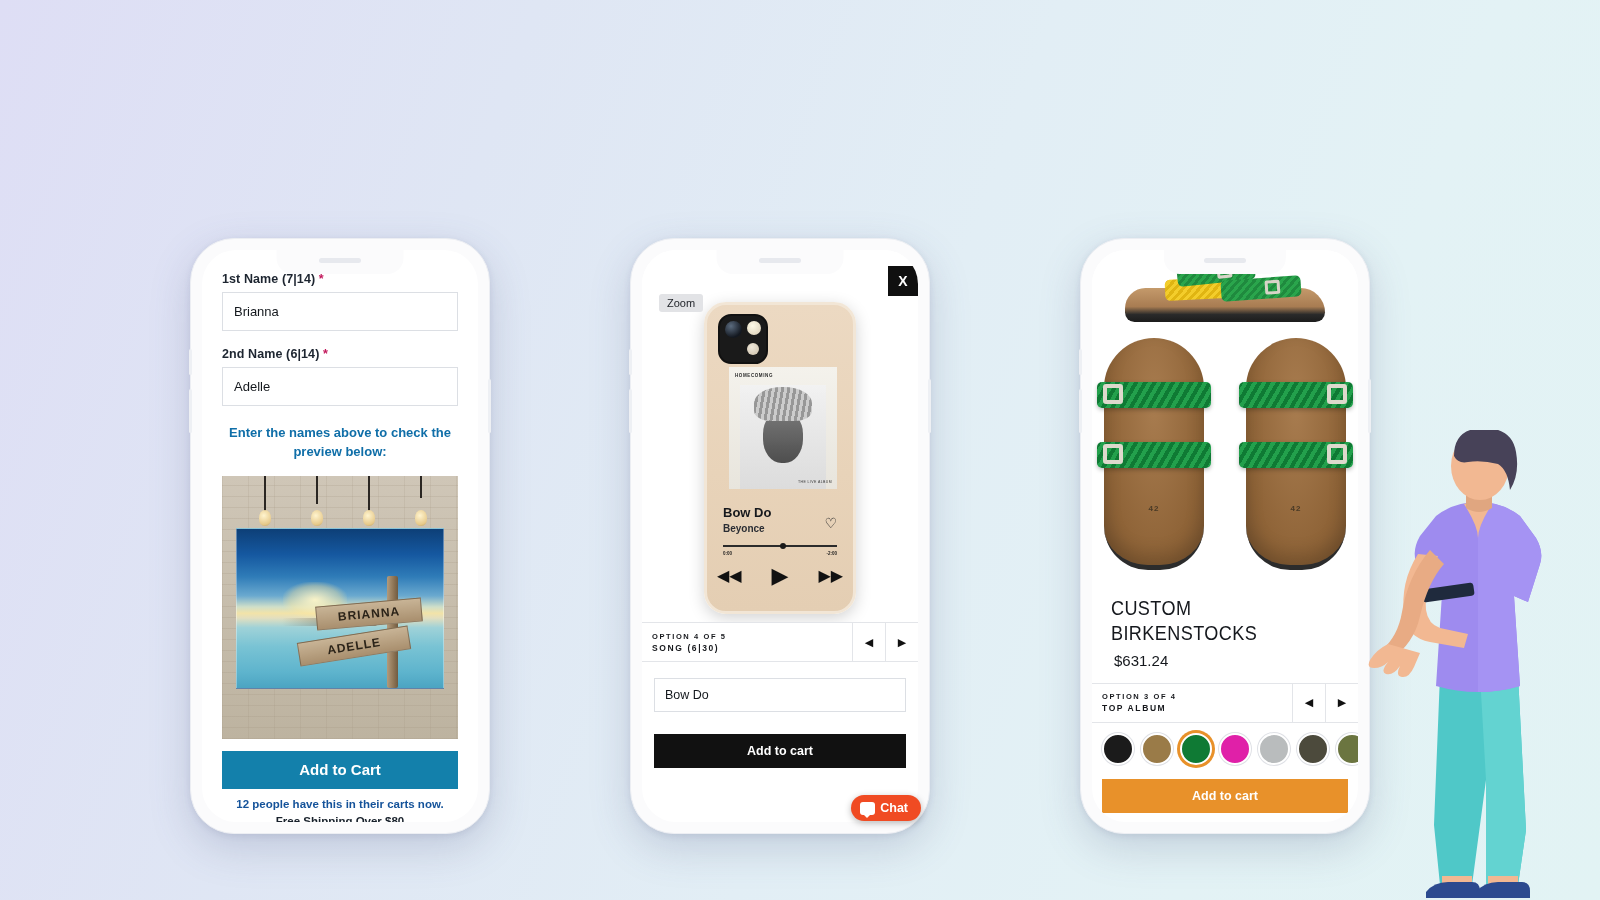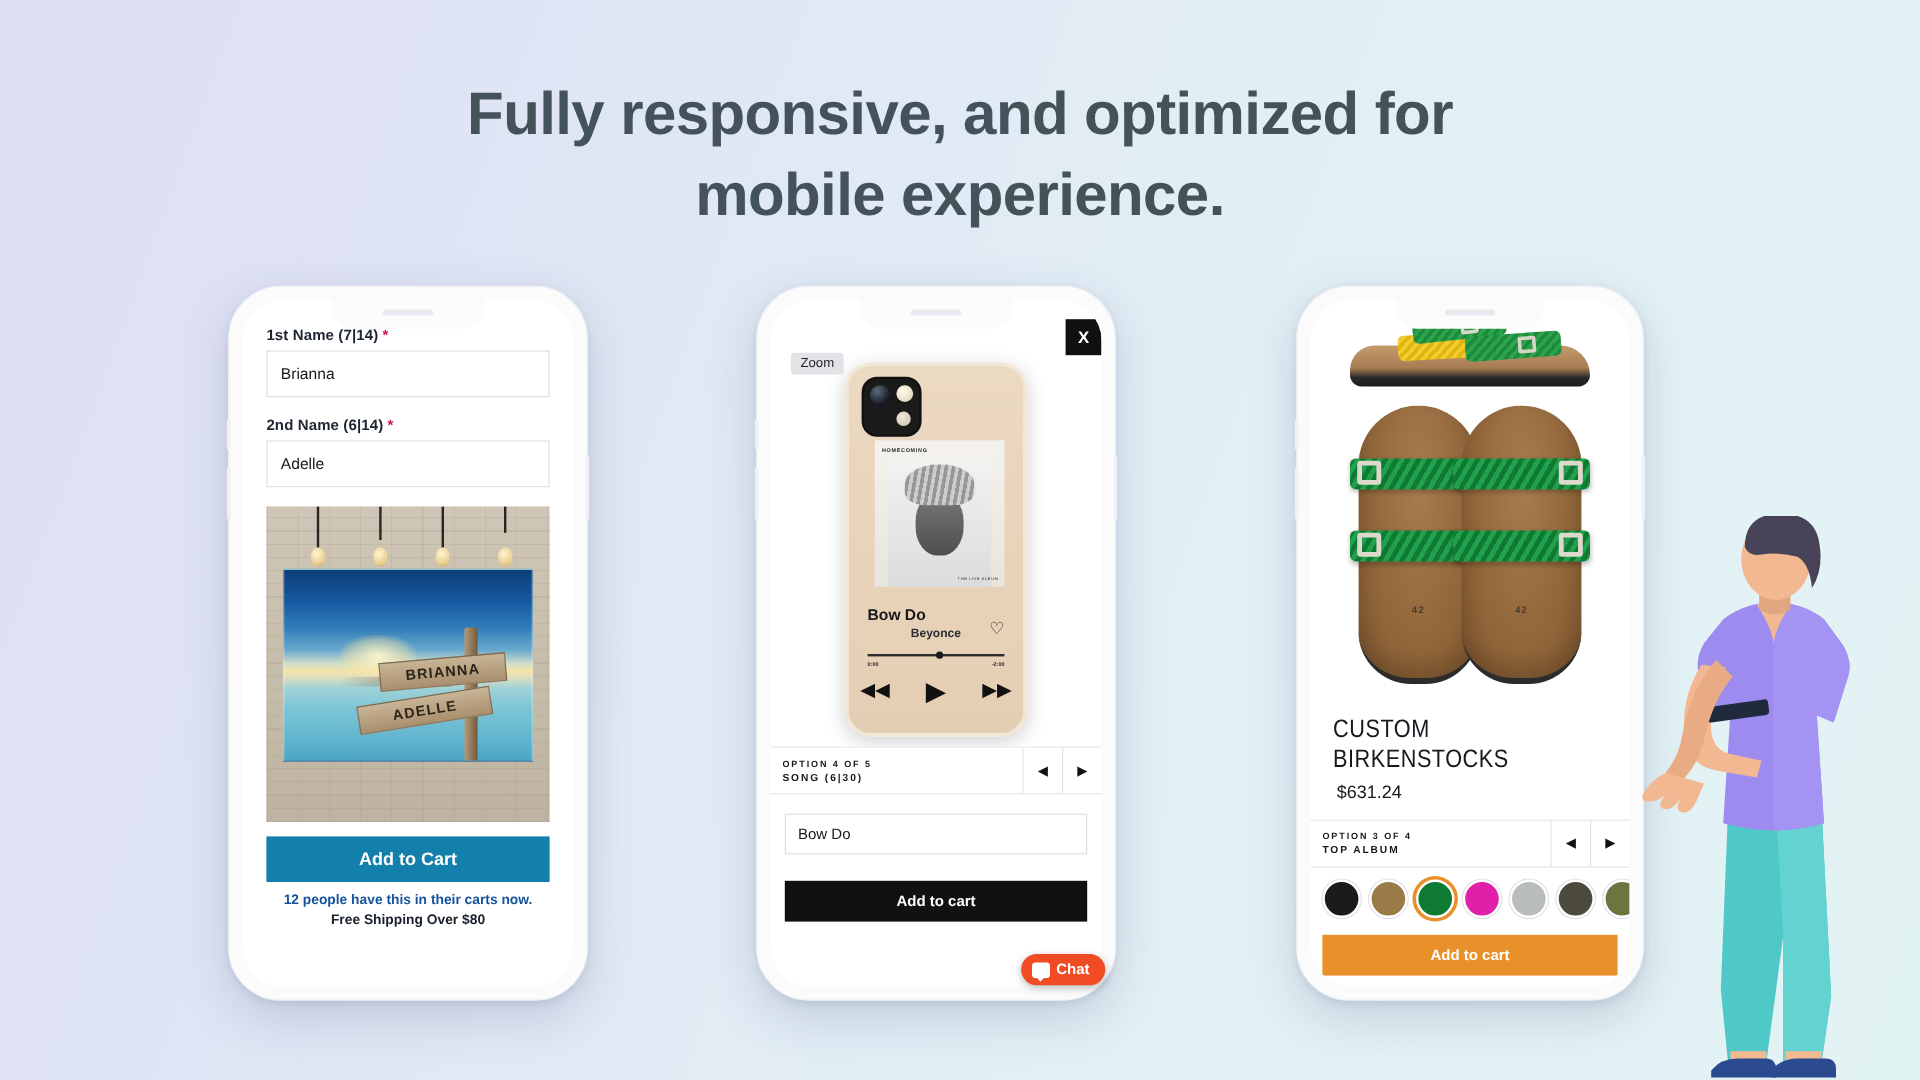--- a/index.html
+++ b/index.html
@@ -243,21 +243,21 @@
     content:""; position:absolute; left:50%; transform:translateX(-50%);
     top: 26px; width: 40px; height: 52px; border-radius: 44% 44% 46% 46%;
     background: linear-gradient(180deg,#8b7566,#5e4d42);
   }
   .portrait::after {
     content:""; position:absolute; left:50%; transform:translateX(-50%);
     top: 2px; width: 58px; height: 34px; border-radius: 48% 48% 30% 30%;
     background: repeating-linear-gradient(100deg,#cfc8ba 0 3px,#9d9589 3px 6px);
   }
   .track-title { position:absolute; left:16px; top:200px; font-size:13px; font-weight:bold; color:#16181c; }
-  .track-artist{ position:absolute; left:16px; top:218px; font-size:10px; font-weight:bold; color:#2a2d33;margin-left:36px; }
+  .track-artist{ position:absolute; left:16px; top:218px; font-size:10px; font-weight:bold; color:#2a2d33; }
   .heart { position:absolute; right:16px; top:210px; font-size:14px; color:#16181c; }
   .tbar { position:absolute; left:16px; right:16px; top:240px; height:2px; background:#2b2b2b; }
   .tbar .knob { position:absolute; left:50%; top:-2px; width:6px; height:6px; border-radius:50%; background:#1a1a1a; }
   .ttime { position:absolute; top:246px; font-size:4.5px; font-weight:bold; color:#1d1d1d; }
   .ttime.l { left:16px; } .ttime.r { right:16px; }
   .controls { position:absolute; left:0; right:0; top:260px; display:flex; align-items:center; justify-content:center; gap:30px; }
   .controls .ic { color:#111; font-size:16px; line-height:1; }
   .controls .ic.play { font-size:22px; }
 
   .opt-bar {
@@ -324,21 +324,21 @@
     background: repeating-linear-gradient(135deg,#1f8a3e 0 3px,#2aa54c 3px 6px);
     border-radius: 5px;
   }
   .strap-side.s1 { left: 52px; top: 2px;  width: 78px; transform: rotate(-6deg); }
   .strap-side.s2 { left: 96px; top: 18px; width: 80px; transform: rotate(-4deg); }
   .strap-side.y {
     background: repeating-linear-gradient(135deg,#e0b512 0 3px,#f3cd2b 3px 6px);
     left: 40px; top: 18px; width: 80px; transform: rotate(-3deg);
   }
   .buckle { position:absolute; width:15px; height:14px; border:3px solid #d8d4c8; border-radius:2px; background:transparent; }
-  .sandal-pair { position:absolute; left:50%; transform:translateX(-50%); top: 88px; width: 186px; height: 232px; }
+  .sandal-pair { position:absolute; left:50%; transform:translateX(-50%); top: 88px; width: 242px; height: 232px; }
   .foot {
     position:absolute; top:0; width: 100px; height: 232px;
     border-radius: 50px 50px 44px 44px;
     background: radial-gradient(ellipse at 50% 30%, #a87c4f, #8e6337 70%, #7a5530);
     box-shadow: inset 0 -10px 18px rgba(0,0,0,0.18);
     border-bottom: 5px solid #2c2c2c;
   }
   .foot.l { left: 0; }
   .foot.r { right: 0; }
   .fstrap {
@@ -384,24 +384,20 @@
 
   
   #person { position:absolute; left: 1368px; top: 430px; width: 232px; height: 470px; }
   #person svg { display:block; }
 </style>
 </head>
 <body>
 
 <div id="stage">
 
-  <div class="headline">
-    <span>Fully responsive, and optimized for</span>
-    <span class="l2">mobile experience.</span>
-  </div>
 
   <div class="phone" id="phone1">
     <div class="side-btn left" style="top:110px; height:26px;"></div>
     <div class="side-btn left" style="top:150px; height:44px;"></div>
     <div class="side-btn right" style="top:140px; height:54px;"></div>
     <div class="bezel">
       <div class="notch"></div>
       <div class="speaker"></div>
 
       <div class="p1-screen">
@@ -410,20 +406,24 @@
           <span class="req">*</span>
         </div>
         <input class="fld-input" value="Brianna" style="">
 
         <div class="fld-label">
           <span>2nd Name (6|14)</span>
           <span class="req">*</span>
         </div>
         <input class="fld-input" value="Adelle" style="">
 
+        <div class="hint-text">
+          <span>Enter the names above to check the</span><br>
+          <span>preview below:</span>
+        </div>
 
         <div class="art-frame">
           <div class="bulb" style="left:18%"></div>
           <div class="bulb" style="left:40%; height:28px;"></div>
           <div class="bulb" style="left:62%; height:40px;"></div>
           <div class="bulb" style="left:84%; height:22px;"></div>
           <div class="art-photo">
             <div class="sun"></div>
             <div class="pier"></div>
             <div class="post vertical"></div>

